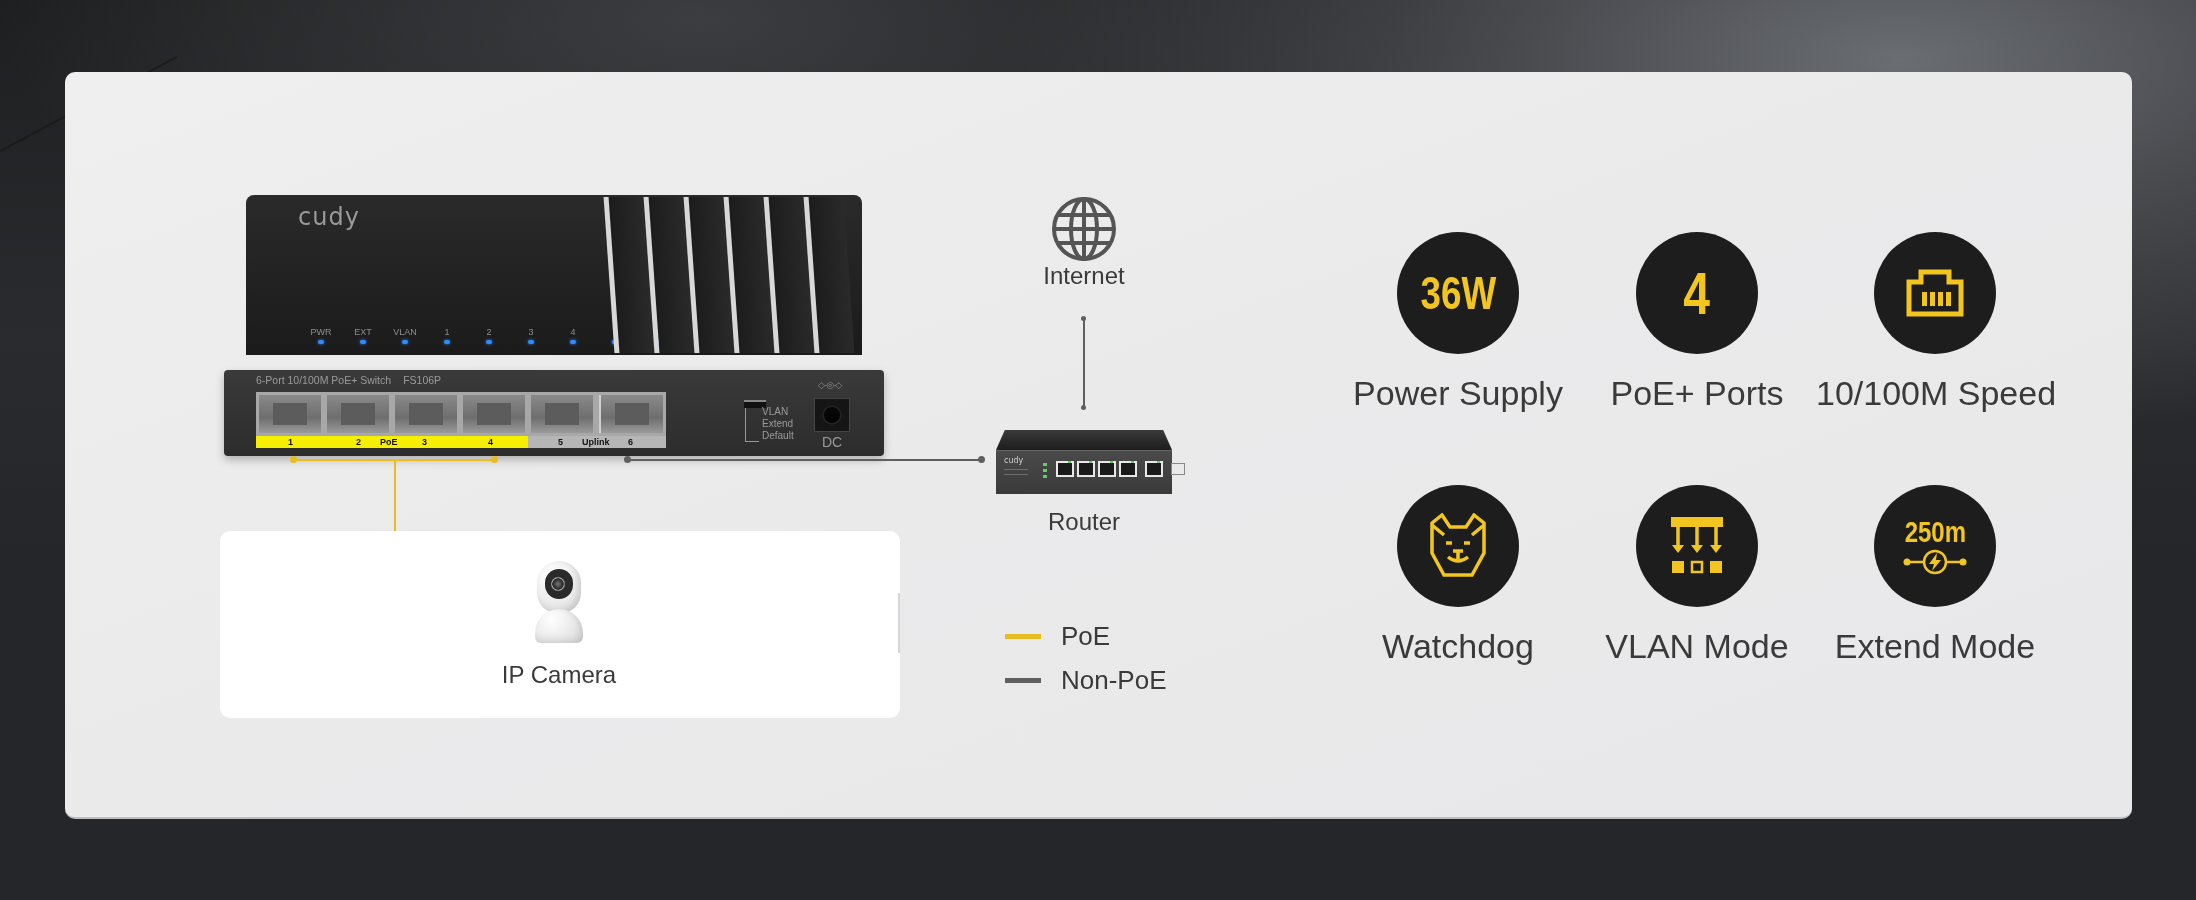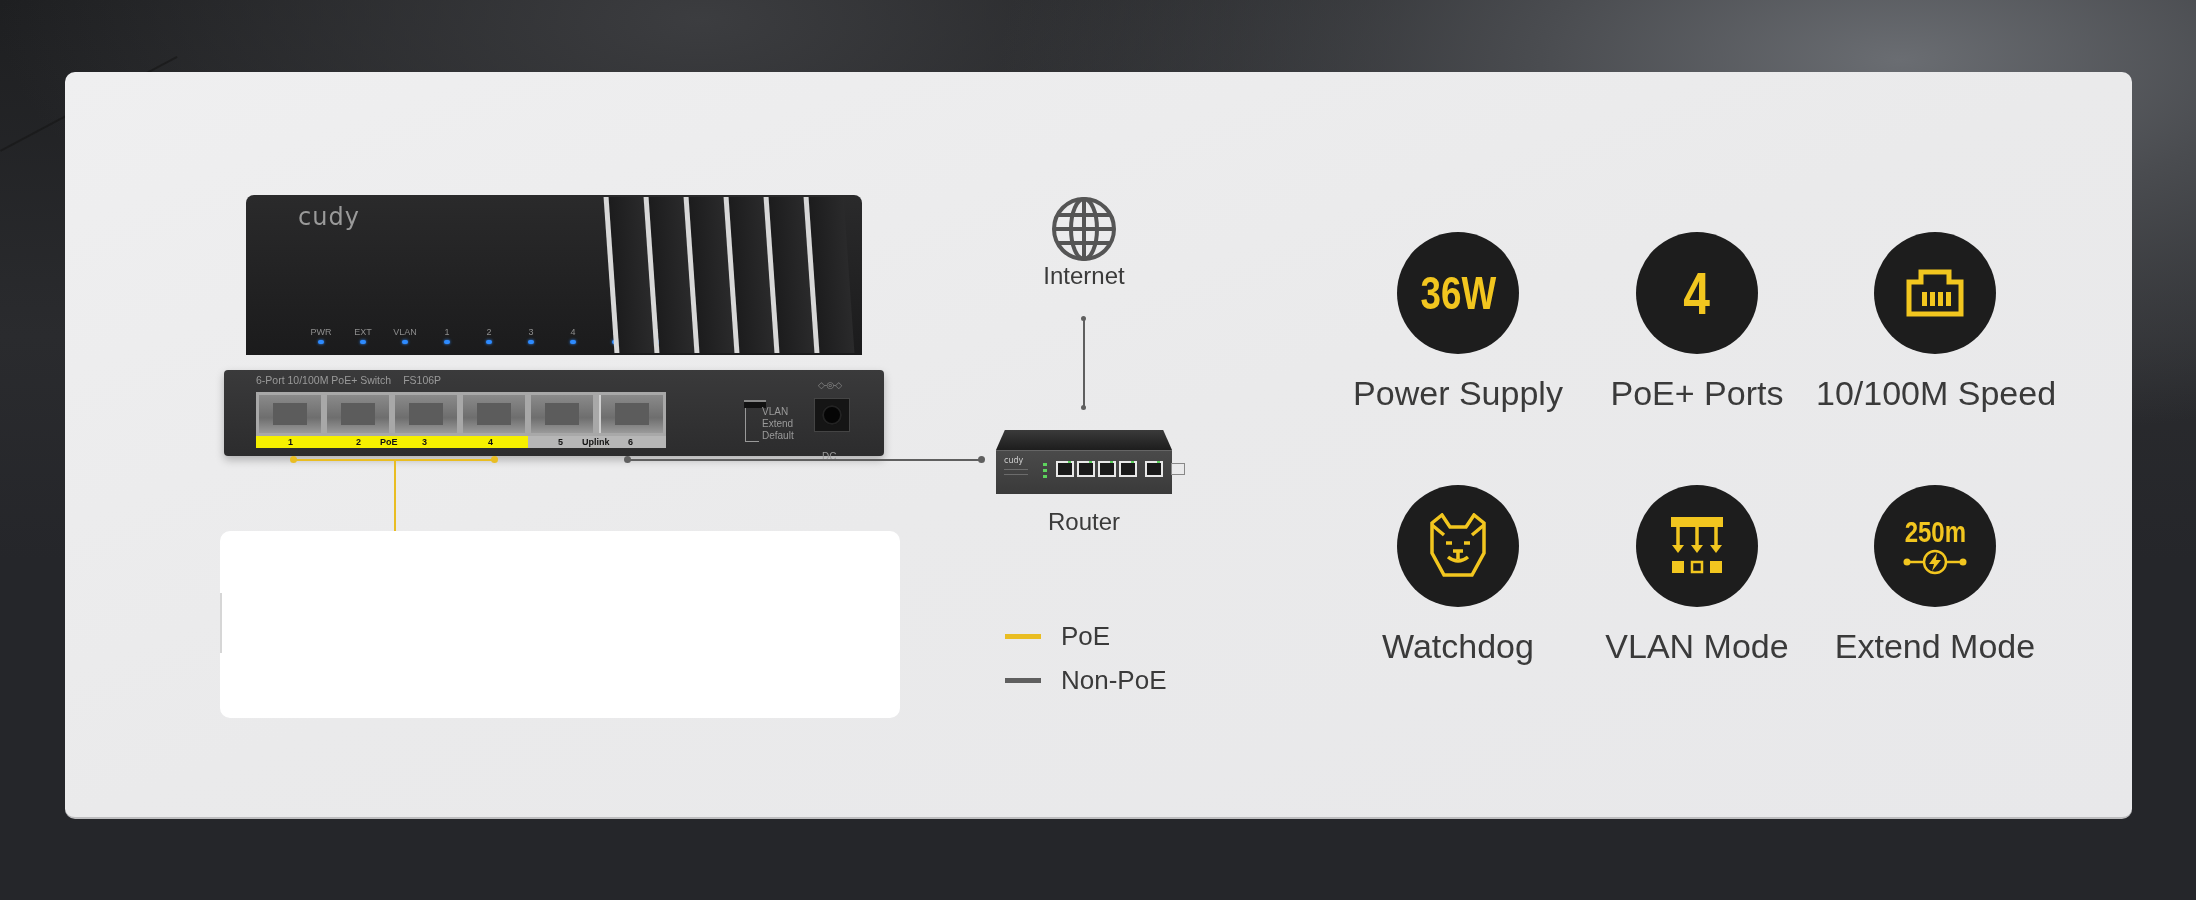--- a/index.html
+++ b/index.html
@@ -69,21 +69,21 @@
   .sw-portbar { position: absolute; left: 32px; top: 66px; width: 410px; height: 12px; display: flex; font-family: "Liberation Sans", sans-serif; font-size: 9px; font-weight: bold; color: #111; }
   .sw-portbar-poe { width: 272px; background: #f6f000; position: relative; }
   .sw-portbar-up { flex: 1; background: #b6b6b6; position: relative; }
   .sw-portbar span { position: absolute; top: 0; line-height: 12px; }
   .sw-switch { position: absolute; left: 520px; top: 30px; width: 22px; height: 8px; background: #111; border-top: 2px solid #888; }
   .sw-switch-lines { position: absolute; left: 521px; top: 38px; width: 14px; height: 34px; border-left: 1px solid #999; border-bottom: 1px solid #999; }
   .sw-modes { position: absolute; left: 538px; top: 36px; color: #9a9a9a; font-size: 10px; line-height: 12px; font-family: "Liberation Sans", sans-serif; }
   .sw-dc { position: absolute; left: 590px; top: 28px; width: 36px; height: 34px; background: #151515; border: 1px solid #444; display: flex; align-items: center; justify-content: center; }
   .sw-dc::after { content: ""; width: 20px; height: 20px; border-radius: 50%; background: #050505; box-shadow: inset 0 0 0 2px #222; }
   .sw-dc-sym { position: absolute; left: 594px; top: 10px; color: #888; font-size: 9px; letter-spacing: -1px; }
-  .sw-dc-label { position: absolute; left: 598px; top: 81px; color: #9a9a9a; font-size: 10px; font-family: "Liberation Sans", sans-serif; }
+  .sw-dc-label { position: absolute; left: 598px; top: 64px; color: #9a9a9a; font-size: 14px; font-family: "Liberation Sans", sans-serif; }
 
   
   .line { position: absolute; }
   .dot { position: absolute; width: 7px; height: 7px; border-radius: 50%; }
 
   
   .devices {
     position: absolute; left: 220px; top: 531px; width: 680px; height: 187px;
     background: #ffffff; border-radius: 10px;
     display: flex; align-items: stretch;
@@ -243,20 +243,31 @@
 
 <div class="line" style="left:628px; top:459px; width:353px; height:2px; background:#5f5f5f;"></div>
 <div class="dot" style="left:624px; top:456px; background:#5f5f5f;"></div>
 <div class="dot" style="left:978px; top:456px; background:#5f5f5f;"></div>
 
 <div class="line" style="left:1083px; top:318px; width:2px; height:90px; background:#5f5f5f;"></div>
 <div class="dot" style="left:1081px; top:316px; width:5px; height:5px; background:#5f5f5f;"></div>
 <div class="dot" style="left:1081px; top:405px; width:5px; height:5px; background:#5f5f5f;"></div>
 
 <div class="devices">
+  <div class="device">
+    <div class="device-img">
+      <div class="cam">
+          <div class="cam-head"></div>
+          <div class="cam-face"></div>
+          <div class="cam-lens"></div>
+          <div class="cam-base"></div>
+        </div>
+    </div>
+    <div class="device-label">IP Camera</div>
+  </div>
   <div class="device-sep"></div>
   <div class="device-sep"></div>
 </div>
 
 <div class="internet">
   <svg width="66" height="66" viewBox="0 0 66 66" style="display:block;margin:0 auto;">
     <g fill="none" stroke="#555555" stroke-width="4">
       <circle cx="33" cy="33" r="30"></circle>
       <ellipse cx="33" cy="33" rx="13" ry="30"></ellipse>
       <line x1="33" y1="3" x2="33" y2="63"></line>

